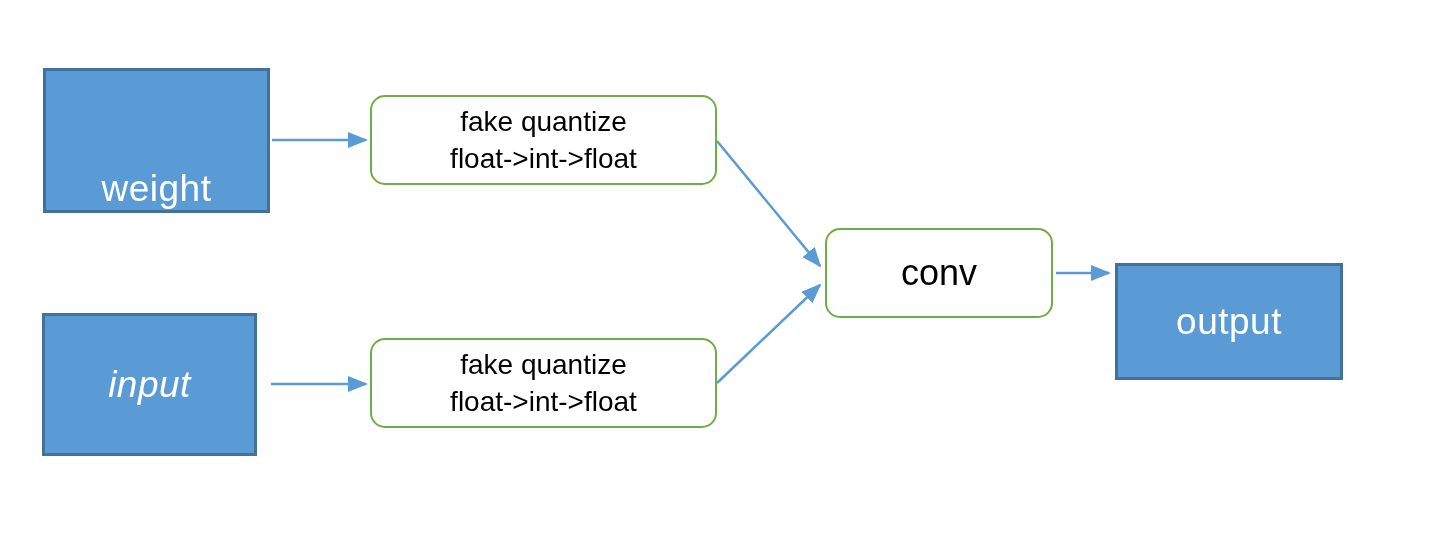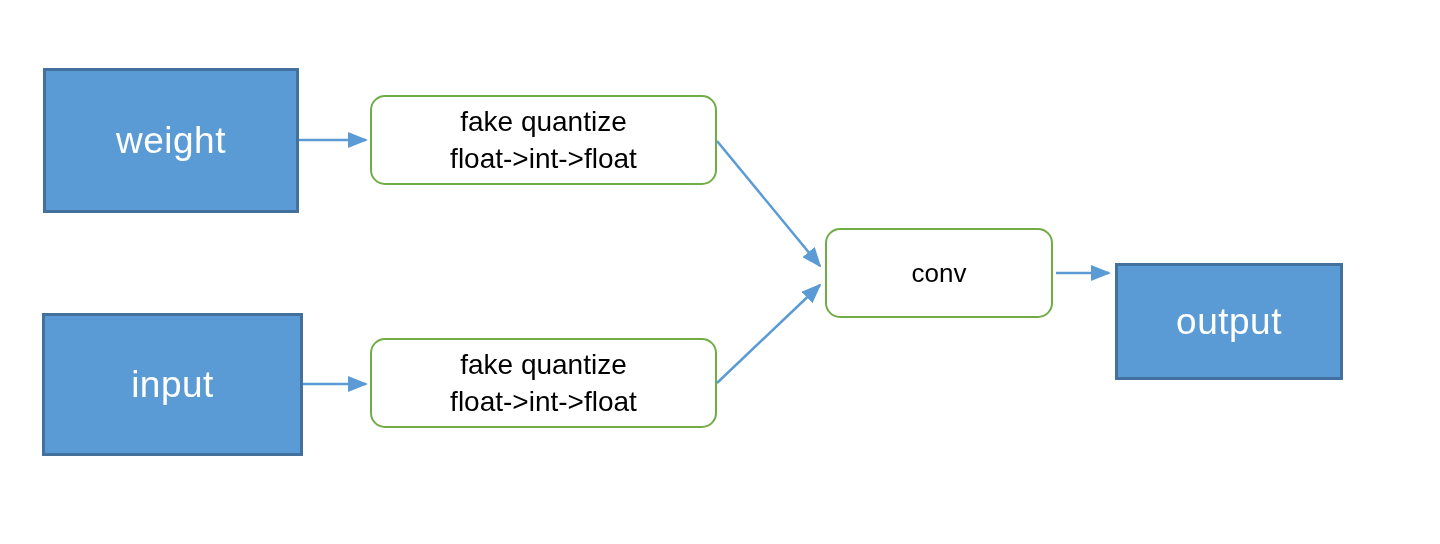--- a/index.html
+++ b/index.html
@@ -45,24 +45,24 @@
     font-size: 37px;
     letter-spacing: 0.5px;
   }
   .node.green {
     background: var(--background);
     border: 2.5px solid var(--green-border);
     border-radius: 15px;
     color: var(--dark-text);
   }
   .node.green.small { font-size: 28px; line-height: 37px; }
-  .node.green.large { font-size: 26px; }
+  .node.green.large { font-size: 36px; }
 
-  .node-weight  { left: 43px;  top: 68px;  width: 256px; height: 145px; }
-  .node-input   { left: 42px;  top: 313px; width: 261px; height: 143px; }
+  .node-weight  { left: 43px;  top: 68px;  width: 227px; height: 145px; justify-content: flex-end; }
+  .node-input   { left: 42px;  top: 313px; width: 215px; height: 143px; font-style: italic; }
   .node-fq-top  { left: 370px; top: 95px;  width: 347px; height: 90px; }
   .node-fq-bot  { left: 370px; top: 338px; width: 347px; height: 90px; }
   .node-conv    { left: 825px; top: 228px; width: 228px; height: 90px; }
   .node-output  { left: 1115px; top: 215px; width: 228px; height: 117px; margin-top: 48px; }
 </style>
 </head>
 <body>
 
 <div class="canvas">
 

